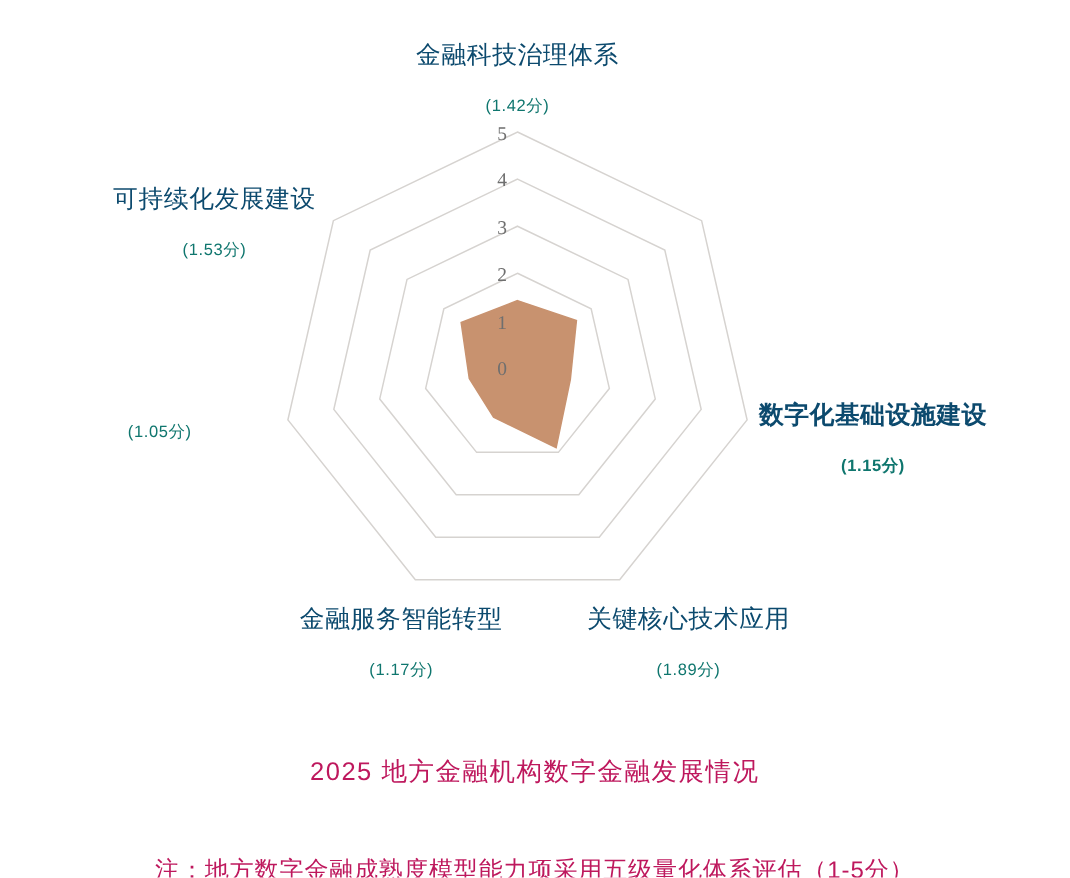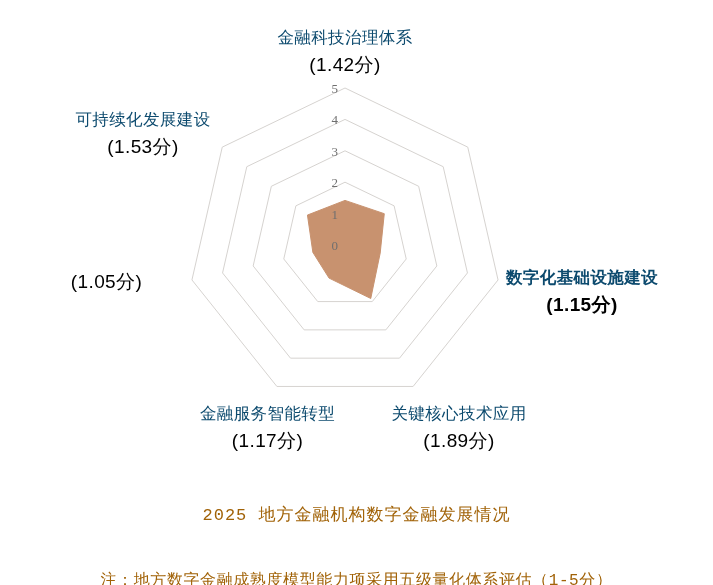--- a/index.html
+++ b/index.html
@@ -37,40 +37,40 @@
     white-space: nowrap;
   }
   .axis-label .name {
     display: block;
     font-size: 16.5px;
     color: #0c4a6e;
     letter-spacing: 0.4px;
   }
   .axis-label .score {
     display: block;
-    font-size: 19px;
-    color: #000000;
+    font-size: 11px;
+    color: #0f766e;
     letter-spacing: 0.4px;
-    margin-top: 3px;
+    margin-top: 15px;
   }
   .tick-label {
     position: absolute;
     font-size: 13px;
     color: #6f6f6f;
     text-align: right;
     width: 20px;
     font-family: "Liberation Serif", serif;
   }
   .caption {
     position: absolute;
     left: 0;
     width: 713px;
     text-align: center;
-    font-family: Liberation Mono, monospace;
-    color: #a16207;
+    font-family: Liberation Sans, sans-serif;
+    color: #be185d;
   }
   #chart-caption {
     top: 503px;
     font-size: 17px;
     letter-spacing: 1px;
   }
   #chart-note {
     top: 548px;
     font-size: 16px;
     letter-spacing: 0.6px;
@@ -120,21 +120,21 @@
 
   <div class="axis-label" style="left:185px; top:402px; width:165px;">
     <span class="name">金融服务智能转型</span>
     <span class="score">(1.17分)</span>
   </div>
 
   <div class="axis-label" style="left:14px; top:266px; width:185px;">
     <span class="score">(1.05分)</span>
   </div>
 
-  <div class="axis-label" style="left:48px; top:108px; width:190px;">
+  <div class="axis-label" style="left:48px; top:122px; width:190px;">
     <span class="name">可持续化发展建设</span>
     <span class="score">(1.53分)</span>
   </div>
 
   <div class="caption" id="chart-caption">2025 地方金融机构数字金融发展情况</div>
 
   <div class="caption" id="chart-note">注：地方数字金融成熟度模型能力项采用五级量化体系评估（1-5分）</div>
 
 </div>
 

